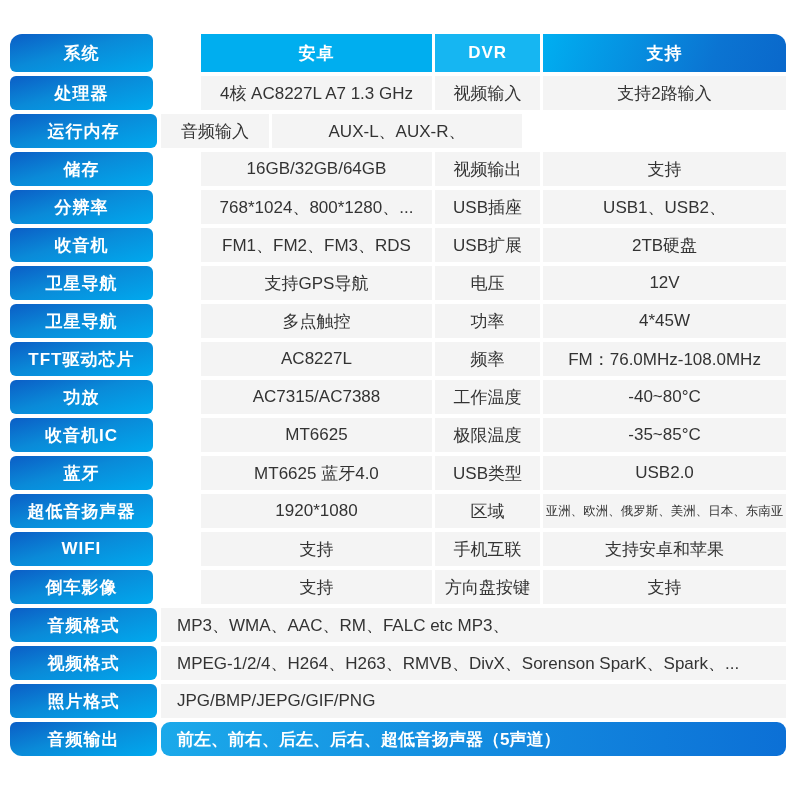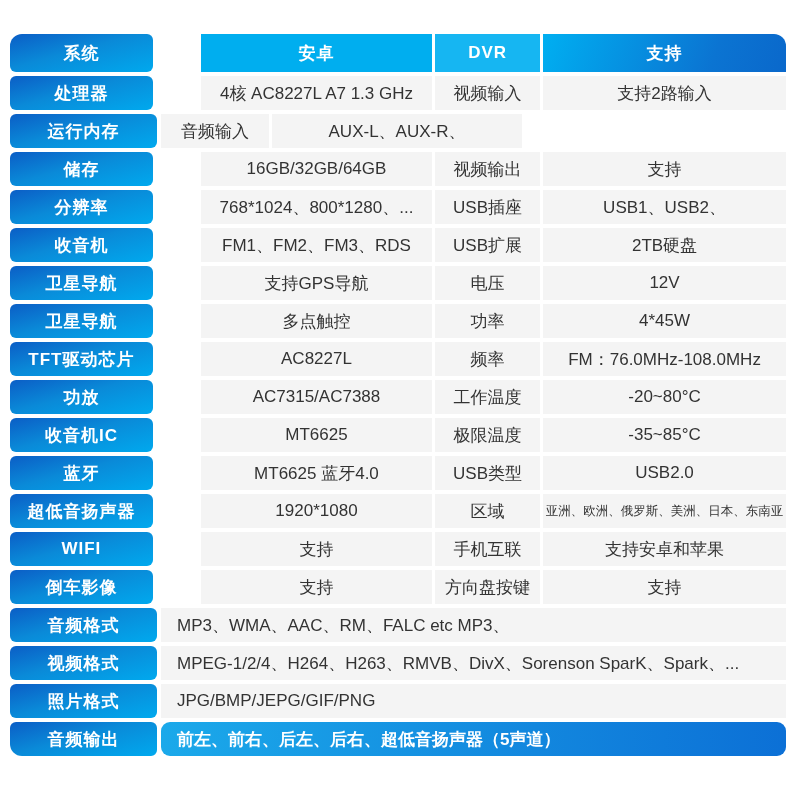--- a/index.html
+++ b/index.html
@@ -102,21 +102,21 @@
   <div class="row">
     <div class="cell c1 lbl">TFT驱动芯片</div>
     <div class="cell c2 val">AC8227L</div>
     <div class="cell c3 val">频率</div>
     <div class="cell c4 val">FM：76.0MHz-108.0MHz</div>
   </div>
   <div class="row">
     <div class="cell c1 lbl">功放</div>
     <div class="cell c2 val">AC7315/AC7388</div>
     <div class="cell c3 val">工作温度</div>
-    <div class="cell c4 val">-20~80°C</div>
+    <div class="cell c4 val">-40~80°C</div>
   </div>
   <div class="row">
     <div class="cell c1 lbl">收音机IC</div>
     <div class="cell c2 val">MT6625</div>
     <div class="cell c3 val">极限温度</div>
     <div class="cell c4 val">-35~85°C</div>
   </div>
   <div class="row">
     <div class="cell c1 lbl">蓝牙</div>
     <div class="cell c2 val">MT6625 蓝牙4.0</div>

